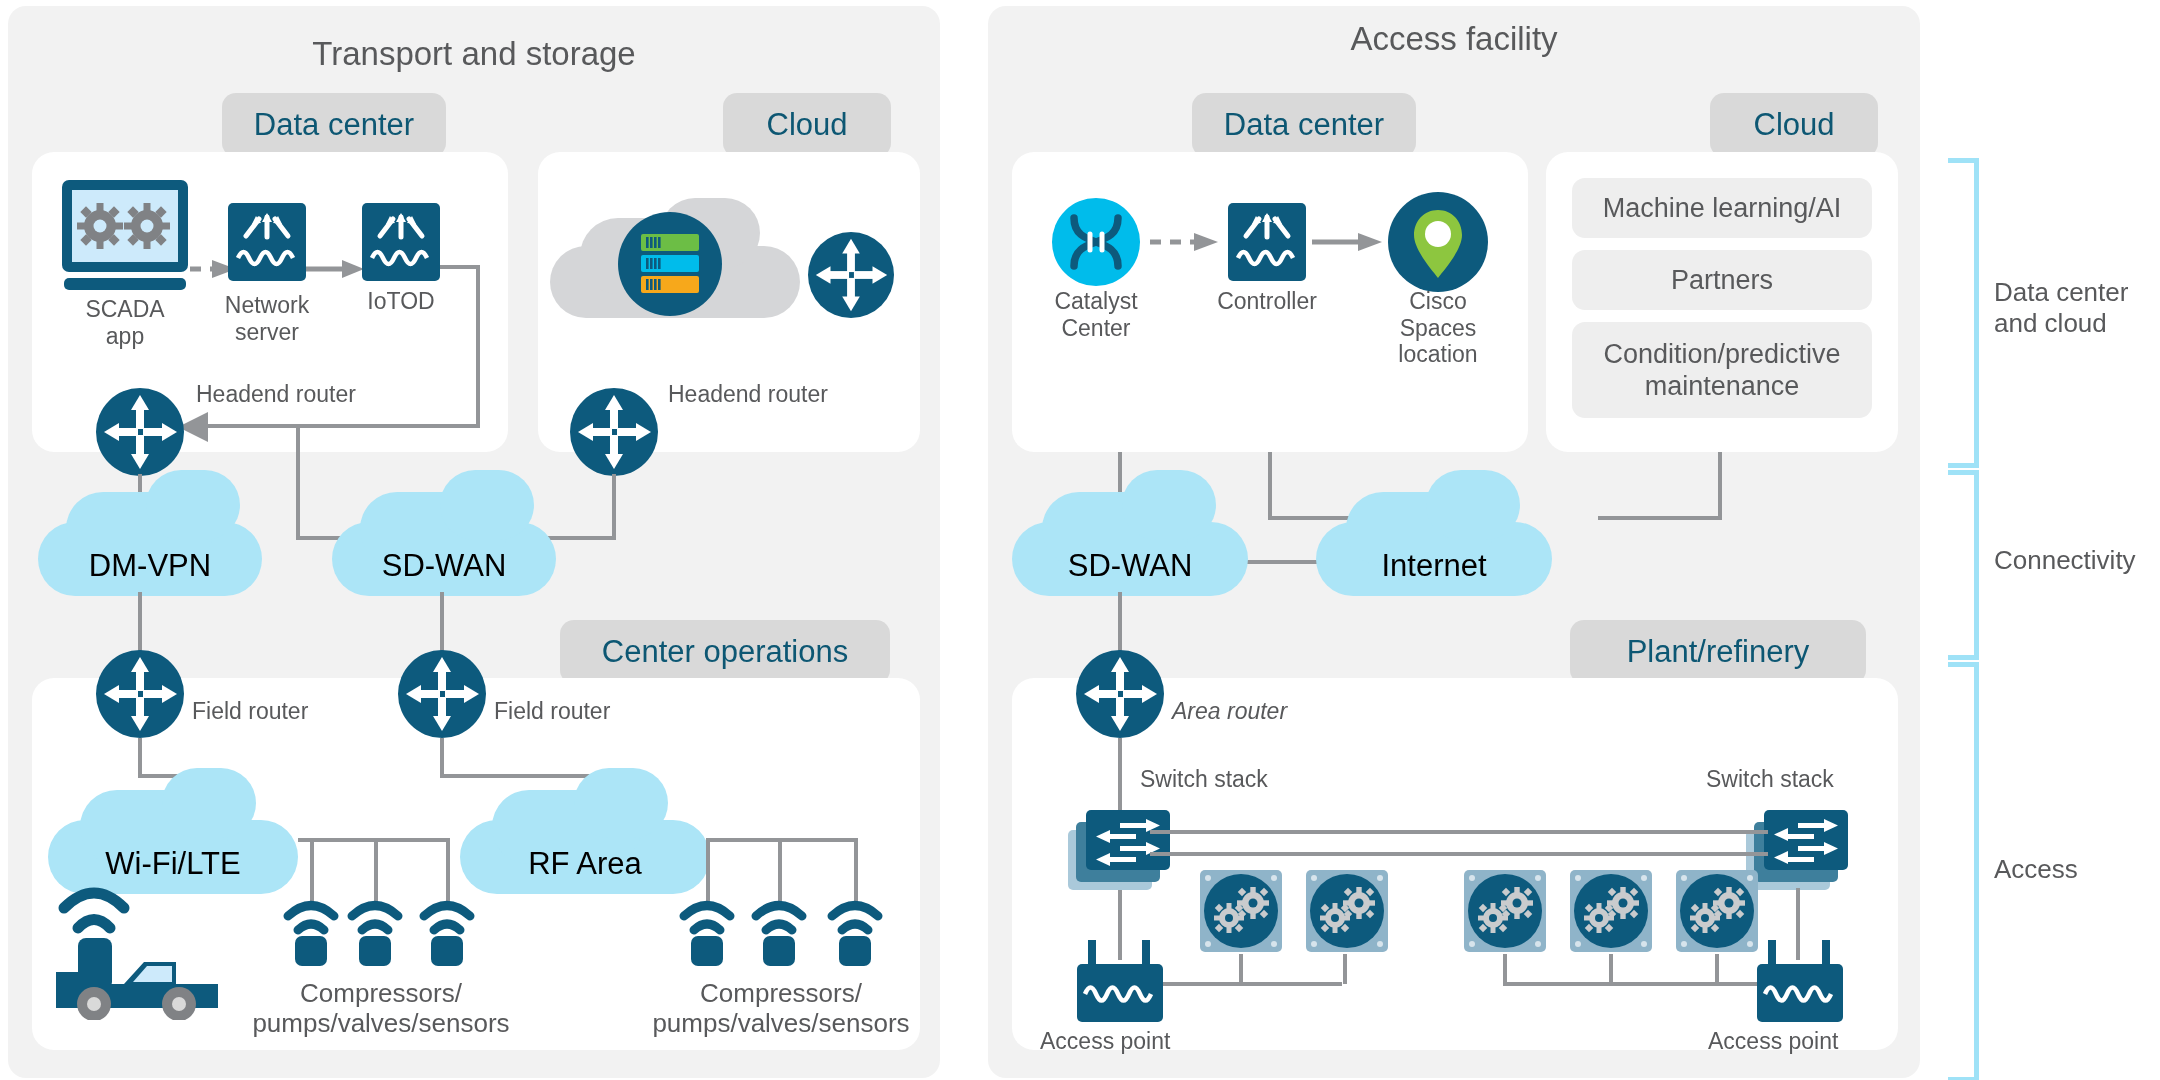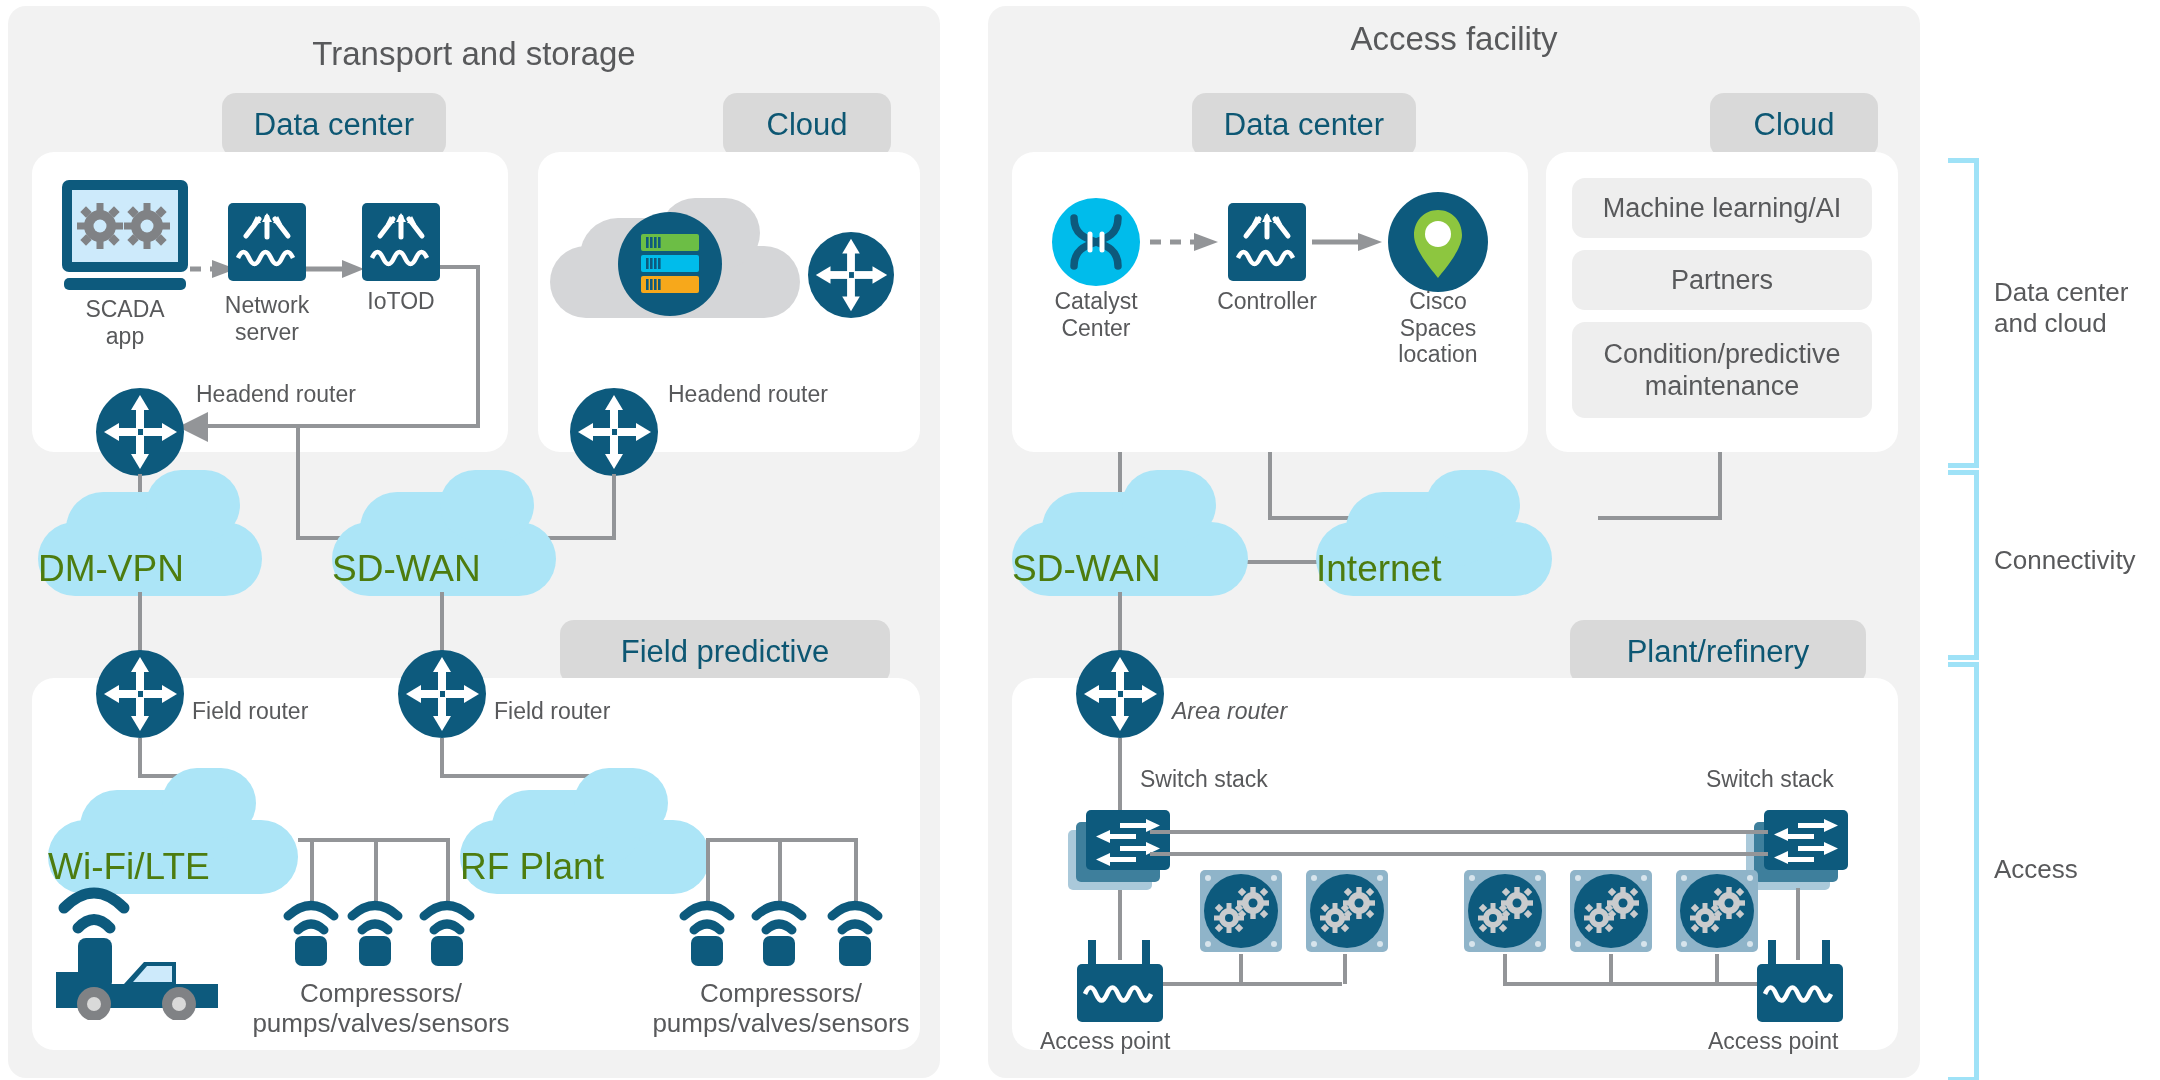--- a/index.html
+++ b/index.html
@@ -17,22 +17,22 @@
   .lbl{position:absolute;font-size:23px;color:#58595b;line-height:1.16;
        text-align:center;white-space:pre-line;}
   .lbl.left{text-align:left;}
   
   .ln{position:absolute;background:#939598;}
   .lnh{height:4px;}
   .lnv{width:4px;}
   
   .cloud{position:absolute;}
   .cloud .b{position:absolute;background:#ace5f7;border-radius:999px;}
-  .cloud .txt{position:absolute;left:0;right:0;text-align:left;color:#4d7c0f;
-              font-size:37px;z-index:4;white-space:nowrap;}
+  .cloud .txt{position:absolute;left:0;right:0;text-align:center;color:#000000;
+              font-size:31px;z-index:4;white-space:nowrap;}
   .cloudgrey .b{background:#d5d6d8;}
   
   .router{position:absolute;background:#0d5a7d;border-radius:50%;}
   .router svg{display:block;width:100%;height:100%;}
   
   .card{position:absolute;background:#eeeeee;border-radius:13px;color:#58595b;
         font-size:27px;display:flex;align-items:center;justify-content:center;
         text-align:center;line-height:1.2;white-space:pre-line;}
   .bracket{position:absolute;border:5px solid #9fe2f7;border-left:none;
            border-radius:0;}
@@ -52,21 +52,21 @@
 <div class="panel" style="left:8px;top:6px;width:932px;height:1072px;"></div>
 
 <div class="panel-title" style="left:8px;top:20px;width:932px;margin-top:15px;">Transport and storage</div>
 
 <div class="tag" style="left:222px;top:93px;width:224px;height:64px;">Data center</div>
 <div class="whitebox" style="left:32px;top:152px;width:476px;height:300px;"></div>
 
 <div class="tag" style="left:723px;top:93px;width:168px;height:64px;">Cloud</div>
 <div class="whitebox" style="left:538px;top:152px;width:382px;height:300px;"></div>
 
-<div class="tag" style="left:560px;top:620px;width:330px;height:64px;">Field predictive</div>
+<div class="tag" style="left:560px;top:620px;width:330px;height:64px;">Center operations</div>
 <div class="whitebox" style="left:32px;top:678px;width:888px;height:372px;"></div>
 
 <svg class="abs" style="left:170px;top:258px;width:70px;height:22px;">
   <line x1="0" y1="11" x2="42" y2="11" stroke="#939598" stroke-width="5" stroke-dasharray="11 9"></line>
   <polygon points="42,2 66,11 42,20" fill="#939598"></polygon>
 </svg>
 
 <svg class="abs" style="left:300px;top:258px;width:66px;height:22px;">
   <line x1="0" y1="11" x2="42" y2="11" stroke="#939598" stroke-width="5"></line>
   <polygon points="42,2 64,11 42,20" fill="#939598"></polygon>
@@ -300,21 +300,21 @@
   <div class="b" style="left:0;top:52px;width:250px;height:74px;"></div>
   <div class="b" style="left:32px;top:22px;width:150px;height:74px;"></div>
   <div class="b" style="left:114px;top:0px;width:94px;height:70px;"></div>
   <div class="txt" style="top:78px;">Wi-Fi/LTE</div>
 </div>
 
 <div class="cloud" style="left:460px;top:768px;width:250px;height:126px;">
   <div class="b" style="left:0;top:52px;width:250px;height:74px;"></div>
   <div class="b" style="left:32px;top:22px;width:150px;height:74px;"></div>
   <div class="b" style="left:114px;top:0px;width:94px;height:70px;"></div>
-  <div class="txt" style="top:78px;">RF Plant</div>
+  <div class="txt" style="top:78px;">RF Area</div>
 </div>
 
 <div class="ln lnh" style="left:298px;top:838px;width:152px;"></div>
 <div class="ln lnv" style="left:310px;top:838px;height:64px;"></div>
 <div class="ln lnv" style="left:374px;top:838px;height:64px;"></div>
 <div class="ln lnv" style="left:446px;top:838px;height:64px;"></div>
 
 <div class="ln lnh" style="left:706px;top:838px;width:152px;"></div>
 <div class="ln lnv" style="left:706px;top:838px;height:64px;"></div>
 <div class="ln lnv" style="left:778px;top:838px;height:64px;"></div>

